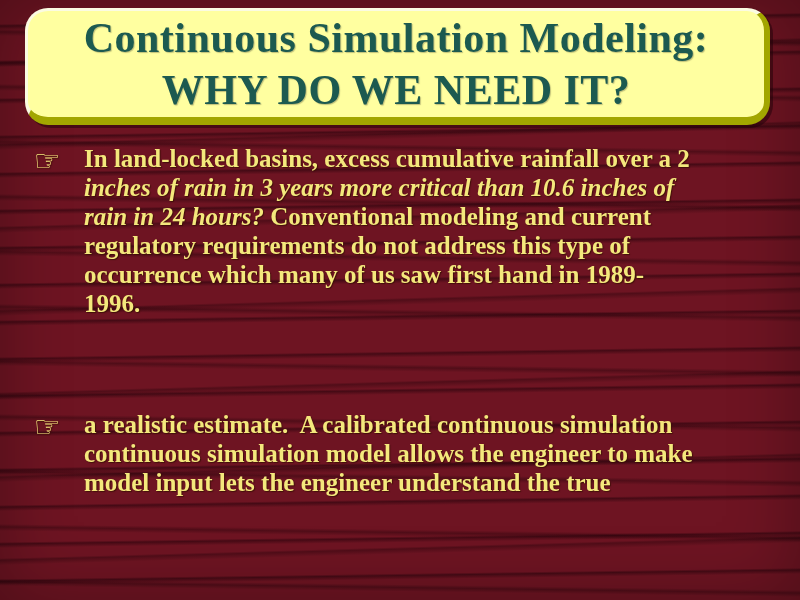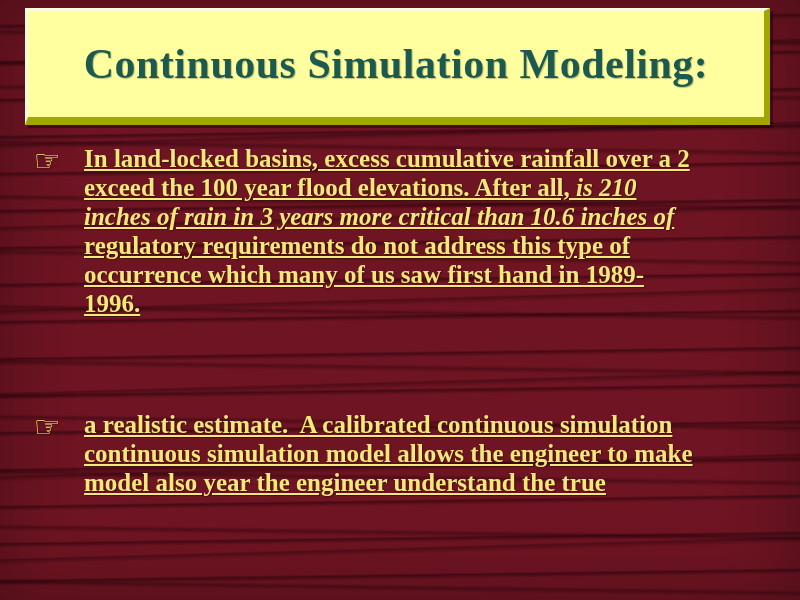--- a/index.html
+++ b/index.html
@@ -19,64 +19,65 @@
     font-family:"Liberation Serif","DejaVu Serif",serif;
   }
   #title-box{
     position:absolute;left:25px;top:8px;width:736px;height:106px;
     background:var(--title-bg);
     border-top:3px solid var(--bevel-light);
     border-left:3px solid var(--bevel-light);
     border-right:6px solid var(--bevel-dark);
     border-bottom:8px solid var(--bevel-dark);
     box-shadow:3px 3px 0 rgba(30,0,8,.5);
-    display:flex;flex-direction:column;align-items:center;justify-content:center;
+    display:flex;flex-direction:column;align-items:center;justify-content:center;border-radius:23px;
   }
   .title-line{
     color:var(--title-text);font-weight:bold;font-size:42px;line-height:52px;
     letter-spacing:.5px;text-align:center;white-space:nowrap;
     text-shadow:1px 1px 1px rgba(140,140,90,.55);
   }
   .bullet-icon{
     position:absolute;left:34px;width:46px;
     color:var(--text-yellow);font-family:"DejaVu Sans",sans-serif;
     font-size:30px;line-height:29px;text-align:left;
     text-shadow:1px 1px 1px rgba(60,15,5,.85);
   }
   .bullet-text{
     position:absolute;left:84px;width:706px;
     color:var(--text-yellow);font-weight:bold;font-size:25px;line-height:29px;
     text-shadow:1px 1px 1px rgba(60,15,5,.85);
   }
-  .bullet-text .line{white-space:pre;text-decoration:underline;}
+  .bullet-text .line{white-space:pre;}
   .bullet-text .it{font-style:italic;}
   #bullet1-icon{top:146px;}
   #bullet1-text{top:144px;}
   #bullet2-icon{top:412px;}
   #bullet2-text{top:410px;}
 </style>
 </head>
 <body>
 
 <div id="slide">
 
   <div id="title-box">
     <div class="title-line">Continuous Simulation Modeling:</div>
+    <div class="title-line">WHY DO WE NEED IT?</div>
   </div>
 
   <div id="bullet1-icon" class="bullet-icon">☞</div>
   <div id="bullet1-text" class="bullet-text">
       <div class="line"><span>In land-locked basins, excess cumulative rainfall over a 2</span></div>
-      <div class="line"><span>exceed the 100 year flood elevations. After all, </span><span class="it">is 210</span></div>
       <div class="line"><span class="it">inches of rain in 3 years more critical than 10.6 inches of</span></div>
+      <div class="line"><span class="it">rain in 24 hours?</span><span> Conventional modeling and current</span></div>
       <div class="line"><span>regulatory requirements do not address this type of</span></div>
       <div class="line"><span>occurrence which many of us saw first hand in 1989-</span></div>
       <div class="line"><span>1996.</span></div>
     </div>
 
   <div id="bullet2-icon" class="bullet-icon">☞</div>
   <div id="bullet2-text" class="bullet-text">
       <div class="line"><span>a realistic estimate.  A calibrated continuous simulation</span></div>
       <div class="line"><span>continuous simulation model allows the engineer to make</span></div>
-      <div class="line"><span>model also year the engineer understand the true</span></div>
+      <div class="line"><span>model input lets the engineer understand the true</span></div>
     </div>
 
 </div>
 
 </body></html>

